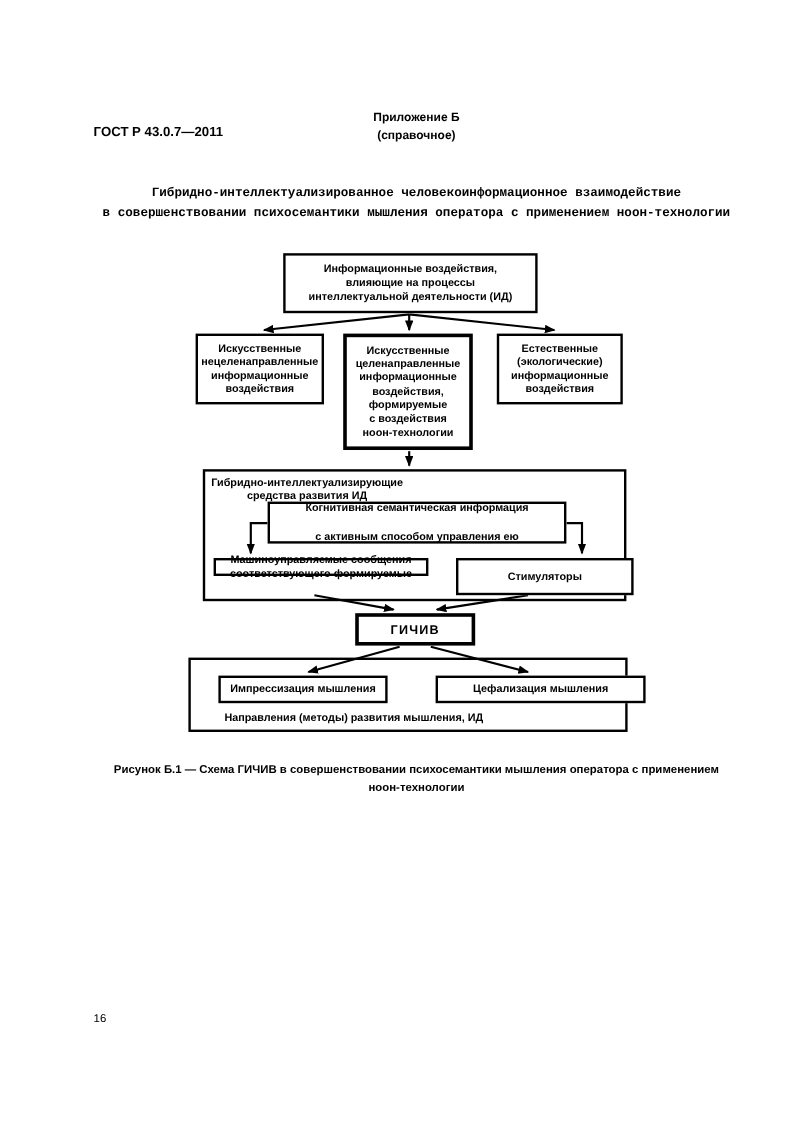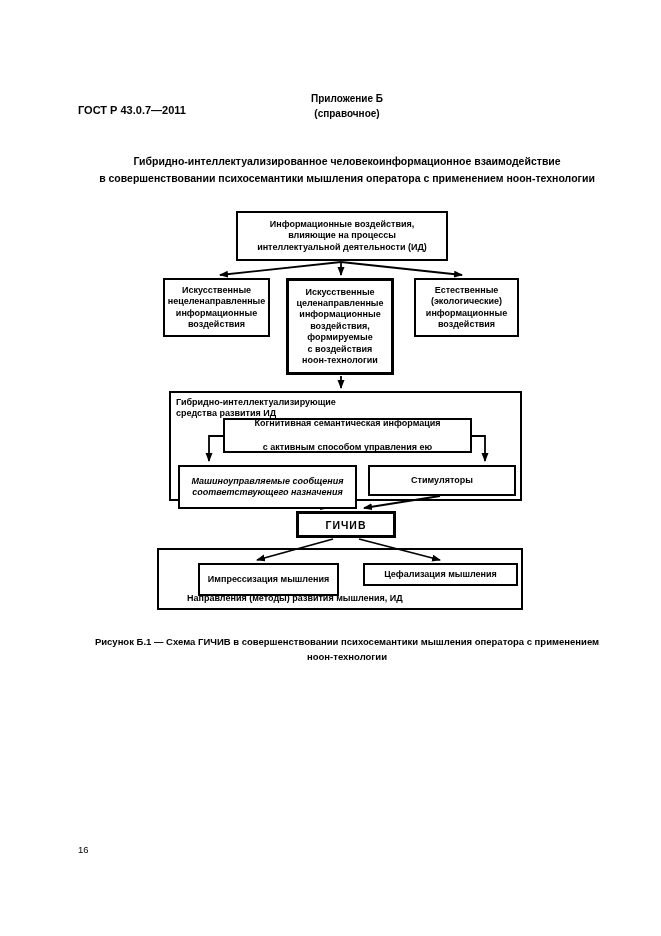--- a/index.html
+++ b/index.html
@@ -7,34 +7,34 @@
     position:relative; width:661px; height:936px; margin:0 auto;
     background:#ffffff; color:#000;
     font-family:"Liberation Sans", sans-serif;
     overflow:hidden;
   }
   .abs { position:absolute; }
   .doc-code { left:78px; top:66px; font-size:11px; font-weight:bold; white-space:nowrap;margin-top:38px; }
   .centered-block { left:33px; width:628px; text-align:center; }
   .appendix { top:92px; font-size:10px; font-weight:bold; line-height:14.5px; }
   .main-title { top:153px; font-size:10.5px; font-weight:bold; line-height:17px; }
-  .main-title .ln { white-space:nowrap; }
+  .main-title .ln { white-space:nowrap;font-family:Liberation Mono, monospace; }
   svg.arrows { position:absolute; left:0; top:0; width:661px; height:936px; }
   .box {
     position:absolute; box-sizing:border-box; border:2px solid #000;
     display:flex; flex-direction:column; align-items:center; justify-content:center;
     text-align:left; font-size:9px; font-weight:bold; line-height:11.4px;
     background:#fff;
   }
   .thick { border-width:3px; }
   .container-box {
     position:absolute; box-sizing:border-box; border:2px solid #000;
     font-size:9px; font-weight:bold; line-height:11px; background:transparent;
   }
-  .container-label { margin:4px 0 12px 5px; width:-moz-fit-content; width:fit-content; }
+  .container-label { margin:4px 0 12px 5px; width:-moz-fit-content; width:fit-content; text-align:center; }
   .gichiv { font-size:10.5px; letter-spacing:1px; line-height:12px; }
   .directions-label { left:161px; top:593px; font-size:9px; font-weight:bold; white-space:nowrap;margin-left:26px; }
   .caption { top:635px; font-size:9.5px; font-weight:bold; line-height:14.5px; }
   .page-number { left:78px; top:844px; font-size:9.5px; }
   .ln { display:block; }
 </style>
 </head>
 <body>
 
 <div class="page">
@@ -106,40 +106,40 @@
       <span class="ln">Гибридно-интеллектуализирующие</span>
       <span class="ln">средства развития ИД</span>
     </div>
   </div>
 
   <div class="box" style="left:223px; top:418px; width:249px; height:35px;gap:12px;">
     <span class="ln">Когнитивная семантическая информация</span>
     <span class="ln">с активным способом управления ею</span>
   </div>
 
-  <div class="box" style="left:178px; top:465px; width:179px; height:44px;font-style:italic;">
+  <div class="box" style="left:178px; top:465px; width:179px; height:15px;">
     <span class="ln">Машиноуправляемые сообщения</span>
-    <span class="ln">соответствующего назначения</span>
+    <span class="ln">соответствующего формируемые</span>
   </div>
 
-  <div class="box" style="left:368px; top:465px; width:148px; height:31px;">
+  <div class="box" style="left:380px; top:465px; width:148px; height:31px;">
     <span class="ln">Стимуляторы</span>
   </div>
 
   <div class="box thick gichiv" style="left:296px; top:511px; width:100px; height:27px;">
     <span class="ln">ГИЧИВ</span>
   </div>
 
   <div class="container-box" style="left:157px; top:548px; width:366px; height:62px;"></div>
 
-  <div class="box" style="left:182px; top:563px; width:141px; height:33px;margin-left:16px;">
+  <div class="box" style="left:182px; top:563px; width:141px; height:23px;">
     <span class="ln">Импрессизация мышления</span>
   </div>
 
-  <div class="box" style="left:363px; top:563px; width:155px; height:23px;">
+  <div class="box" style="left:363px; top:563px; width:175px; height:23px;">
     <span class="ln">Цефализация мышления</span>
   </div>
 
   <div class="abs directions-label">Направления (методы) развития мышления, ИД</div>
 
   <div class="abs centered-block caption">
     <span class="ln">Рисунок  Б.1 — Схема ГИЧИВ в совершенствовании психосемантики мышления оператора с применением</span>
     <span class="ln">ноон-технологии</span>
   </div>
 

